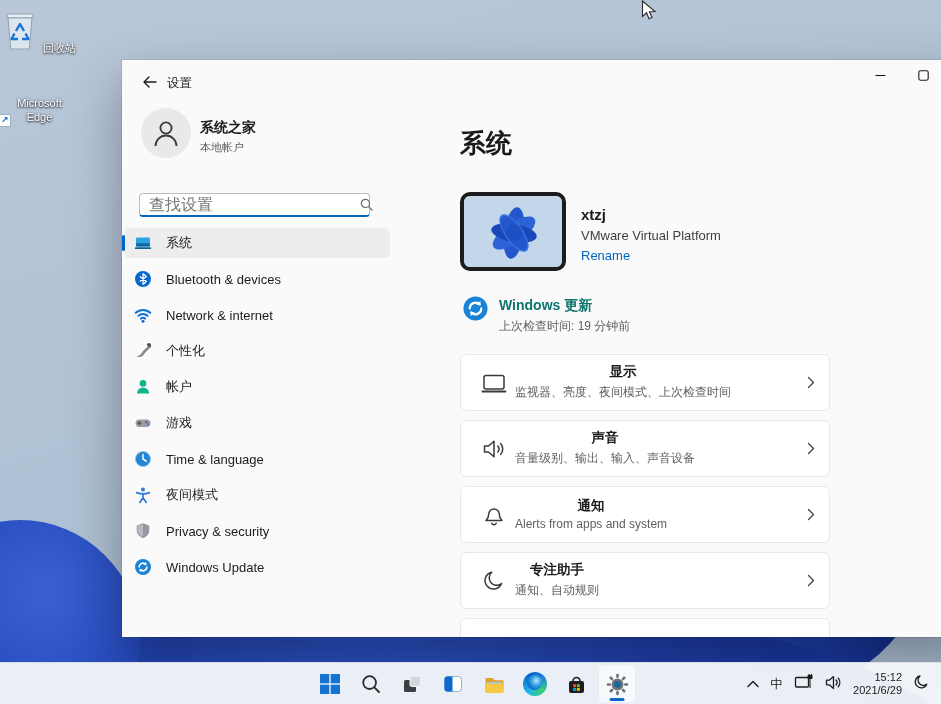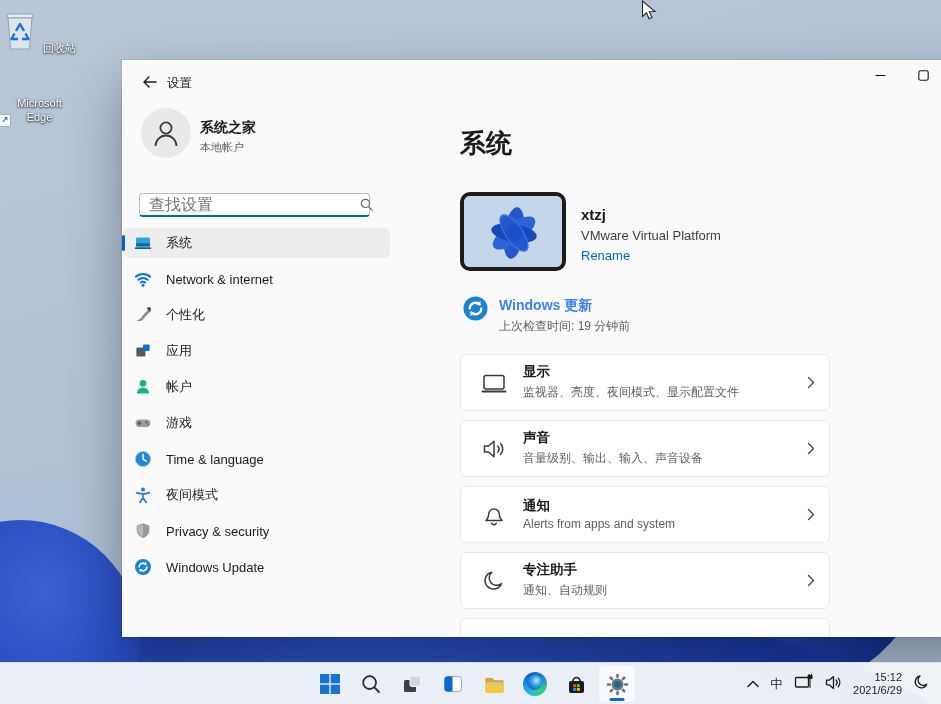--- a/index.html
+++ b/index.html
@@ -65,26 +65,26 @@
 
   .page-title { position:absolute; left:338px; top:66px; font-size:26px; font-weight:600; color:#1a1a1a; }
 
   .device-thumb { position:absolute; left:338px; top:132px; width:106px; height:79px;
     border:4px solid #1c1c1c; border-radius:10px; overflow:hidden; background:#c3d4e8; }
   .device-name { position:absolute; left:459px; top:146px; font-size:15px; font-weight:bold; color:#1a1a1a; }
   .device-model { position:absolute; left:459px; top:168px; font-size:13px; color:#3f3f3f; }
   .device-rename { position:absolute; left:459px; top:188px; font-size:13px; color:#0067c0; cursor:pointer; }
 
   .update-ico { position:absolute; left:340px; top:235px; }
-  .update-title { position:absolute; left:377px; top:237px; font-size:14px; font-weight:600; color:#3b82f6; }
+  .update-title { position:absolute; left:377px; top:237px; font-size:14px; font-weight:600; color:#0f766e; }
   .update-status { position:absolute; left:377px; top:258px; font-size:12px; color:#5f5f5f; }
 
   .cards { position:absolute; left:338px; top:294px; width:370px; }
   .card { height:57px; margin-bottom:9px; background:#fff; border:1px solid #e8e8e8;
-    border-radius:6px; display:flex; align-items:center; gap:16px; padding:0 14px 0 20px; cursor:default; }
+    border-radius:6px; display:flex; align-items:center; gap:8px; padding:0 14px 0 20px; cursor:default;text-align:center; }
   .card .cico { width:26px; height:26px; display:grid; place-items:center; flex:none; }
   .card .ct { font-size:13.5px; font-weight:600; color:#1a1a1a; line-height:1.2; }
   .card .cs { font-size:12px; color:#5f5f5f; margin-top:3px; }
   .card .chev { margin-left:auto; display:grid; place-items:center; }
 
   
   .taskbar { position:absolute; left:0; top:662px; width:941px; height:42px; z-index:3;
     background:rgba(243,246,249,0.96); border-top:1px solid #d9dee4; }
   .tb-center { position:absolute; left:311px; top:1px; height:40px; display:flex; align-items:center; gap:3px; }
   .tb-btn { position:relative; width:38px; height:38px; border-radius:5px; display:grid; place-items:center; }
@@ -183,45 +183,45 @@
             <rect x="2" y="3.4" width="14" height="9.2" rx="1.4" fill="#2fa3dd"></rect>
             <rect x="2" y="9.2" width="14" height="3.4" rx="1" fill="#0b6aa8"></rect>
             <rect x="0.8" y="13.2" width="16.4" height="1.9" rx=".95" fill="#0e5d93"></rect>
           </svg>
           </span>
         <span>系统</span>
       </li>
       <li>
         <span class="nico">
           <svg width="18" height="18" viewBox="0 0 18 18">
+            <circle cx="9" cy="9" r="8" fill="#0a66d0"></circle>
+            <path d="M9 3.6 v10.8 M9 3.6 l3.3 2.8 L5.8 11.6 M9 14.4 l3.3 -2.8 L5.8 6.4" fill="none" stroke="#fff" stroke-width="1.25" stroke-linejoin="round"></path>
+          </svg>
+          </span>
+        <span>Bluetooth &amp; devices</span>
+      </li>
+      <li>
+        <span class="nico">
+          <svg width="18" height="18" viewBox="0 0 18 18">
             <path d="M1.8 6.8 a10.5 10.5 0 0 1 14.4 0" fill="none" stroke="#0a72d4" stroke-width="2" stroke-linecap="round"></path>
             <path d="M4.4 9.8 a6.8 6.8 0 0 1 9.2 0" fill="none" stroke="#0a72d4" stroke-width="2" stroke-linecap="round"></path>
             <path d="M6.9 12.6 a3.2 3.2 0 0 1 4.2 0" fill="none" stroke="#0a72d4" stroke-width="2" stroke-linecap="round"></path>
             <circle cx="9" cy="15.2" r="1.5" fill="#0a72d4"></circle>
           </svg>
           </span>
         <span>Network &amp; internet</span>
       </li>
       <li>
         <span class="nico">
           <svg width="18" height="18" viewBox="0 0 18 18">
             <path d="M15.8 2.2 l-6 6 c-2.2 2.2-2 4-4.8 5.2 c-1.4.6-2.6 1.4-2.6 1.4 s3.4.6 5.4-.4 c2-1 2.4-2.8 4.2-4.6 l5.4-5.4z" fill="#85898f"></path>
             <path d="M12.6 2.6 l2.8 2.8 1-1 a1.2 1.2 0 0 0 -2.8 -2.8z" fill="#4b4e53"></path>
           </svg>
           </span>
         <span>个性化</span>
-      </li>
-      <li>
-        <span class="nico">
-          <svg width="18" height="18" viewBox="0 0 18 18">
-            <rect x="2.4" y="5.6" width="9" height="9" rx="1.2" fill="#55585e"></rect>
-            <rect x="9" y="2.4" width="6.6" height="6.6" rx="1.2" fill="#0a72d4"></rect>
-          </svg>
-          </span>
-        <span>应用</span>
       </li>
       <li>
         <span class="nico">
           <svg width="18" height="18" viewBox="0 0 18 18">
             <circle cx="9" cy="5.4" r="3.3" fill="#12b38a"></circle>
             <path d="M2.8 15.6 a6.2 6.2 0 0 1 12.4 0z" fill="#12b38a"></path>
           </svg>
           </span>
         <span>帐户</span>
       </li>
@@ -313,21 +313,21 @@
 
       <div class="card">
         <span class="cico">
           <svg width="26" height="26" viewBox="0 0 26 26">
             <rect x="3" y="5.5" width="20" height="13.5" rx="2" fill="none" stroke="#3a3a3a" stroke-width="1.5"></rect>
             <path d="M1.5 21.5 h23" stroke="#3a3a3a" stroke-width="1.8" stroke-linecap="round"></path>
           </svg>
           </span>
         <span>
           <div class="ct">显示</div>
-          <div class="cs">监视器、亮度、夜间模式、显示配置文件</div>
+          <div class="cs">监视器、亮度、夜间模式、上次检查时间</div>
         </span>
         <span class="chev">
           <svg width="8" height="13" viewBox="0 0 8 13">
               <path d="M1.5 1.5 L6.5 6.5 L1.5 11.5" fill="none" stroke="#454545" stroke-width="1.4" stroke-linecap="round" stroke-linejoin="round"></path>
             </svg>
         </span>
       </div>
 
       <div class="card">
         <span class="cico">

